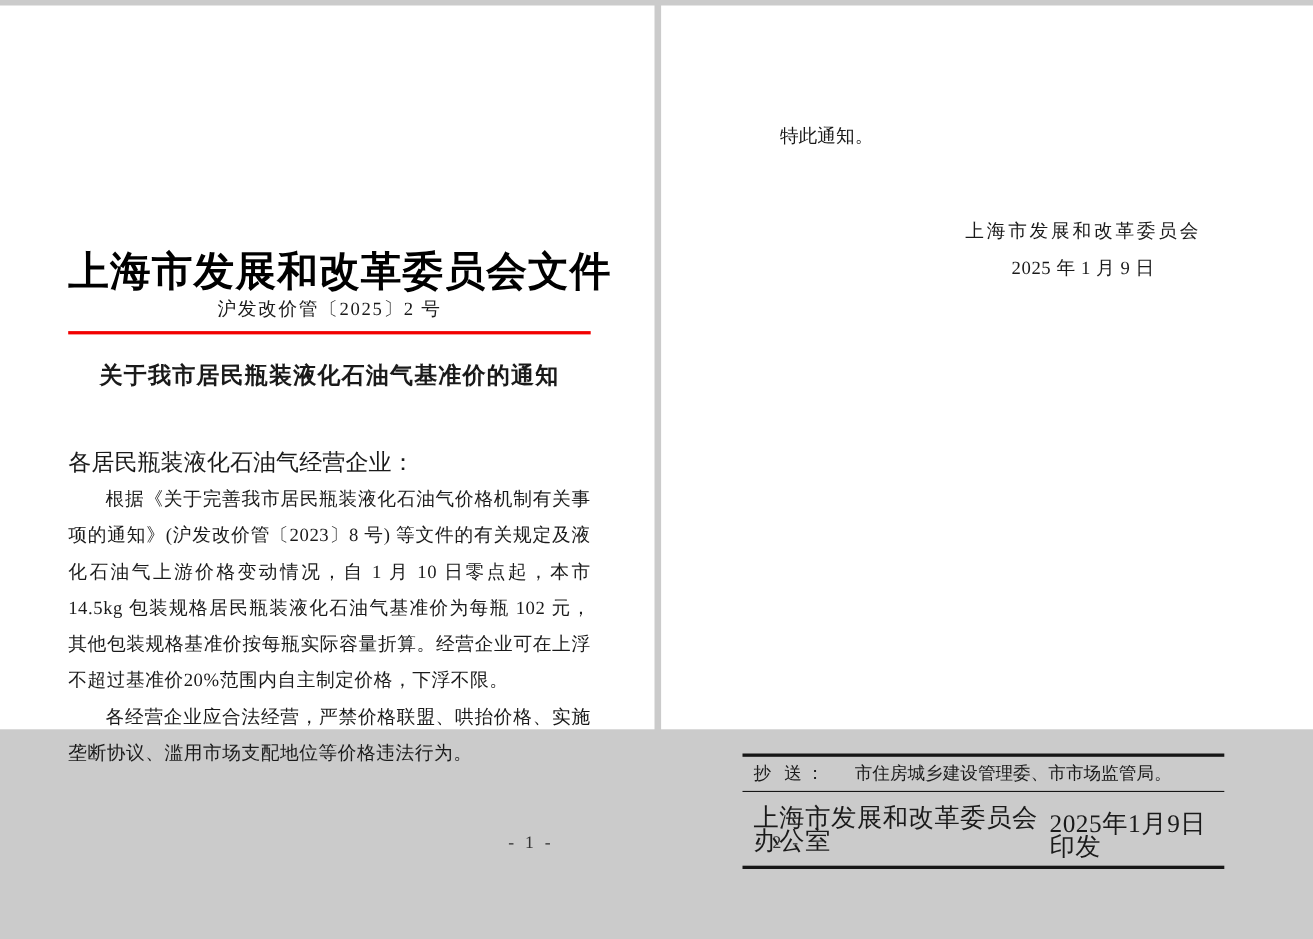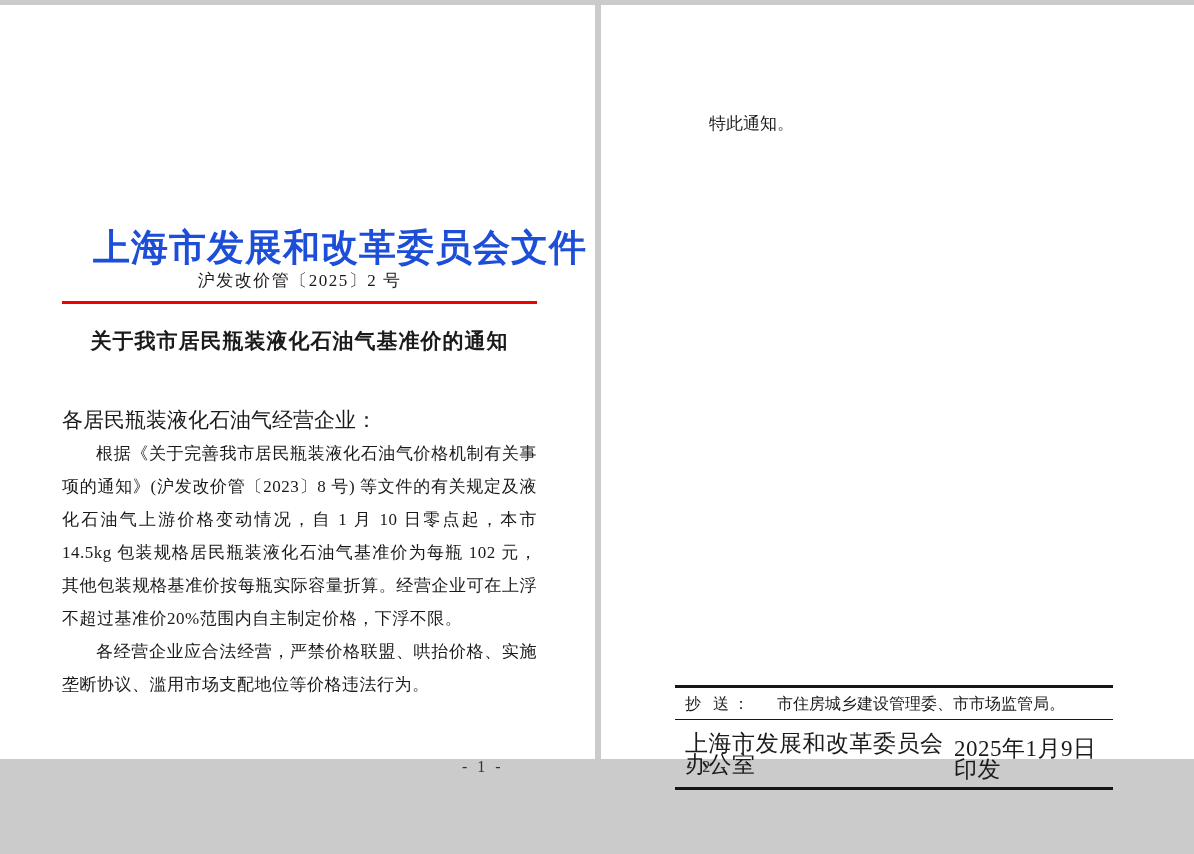--- a/index.html
+++ b/index.html
@@ -10,38 +10,37 @@
   .viewer {
     position: relative;
     width: 1194px;
     height: 854px;
     background: #cbcbcb;
     overflow: hidden;
   }
   .page {
     position: absolute;
     top: 5px;
-    height: 754px;
+    height: 658px;
     background: #ffffff;
     color: #1a1a1a;
   }
   .page-left  { left: 0;     width: 595px; }
   .page-right { left: 601px; width: 593px; }
 
   
   .p1-inner { padding: 0 58px 0 62px; }
   .red-head {
     margin-top: 222px;
-    color: #1d4ed8;
+    color: #000000;
     font-size: 37px;
     font-weight: bold;
     letter-spacing: 1px;
     line-height: 42px;
     white-space: nowrap;
-    margin-left: 31px;
   }
   .doc-number {
     text-align: center;
     font-size: 17px;
     letter-spacing: 1.5px;
   }
   .red-rule {
     margin-top: 9px;
     border: 0;
     border-top: 3px solid #f20000;
@@ -136,20 +135,24 @@
       <div class="salutation">各居民瓶装液化石油气经营企业：</div>
       <p class="body-para">根据《关于完善我市居民瓶装液化石油气价格机制有关事项的通知》(沪发改价管〔2023〕8 号) 等文件的有关规定及液化石油气上游价格变动情况，自 1 月 10 日零点起，本市 14.5kg 包装规格居民瓶装液化石油气基准价为每瓶 102 元，其他包装规格基准价按每瓶实际容量折算。经营企业可在上浮不超过基准价20%范围内自主制定价格，下浮不限。</p>
       <p class="body-para">各经营企业应合法经营，严禁价格联盟、哄抬价格、实施垄断协议、滥用市场支配地位等价格违法行为。</p>
     </div>
     <div class="page-num page-num-1">- 1 -</div>
   </div>
 
   <div class="page page-right">
     <div class="closing">特此通知。</div>
 
+    <div class="signature">
+      <div class="signer">上海市发展和改革委员会</div>
+      <div class="sign-date">2025 年 1 月 9 日</div>
+    </div>
 
     <div class="footer-block">
       <div class="cc-row">
         <span class="cc-label">抄 送：</span><span>市住房城乡建设管理委、市市场监管局。</span>
       </div>
       <div class="issuer-row">
         <span class="issuer-name">上海市发展和改革委员会办公室</span>
         <span class="issue-date">2025年1月9日印发</span>
       </div>
     </div>

